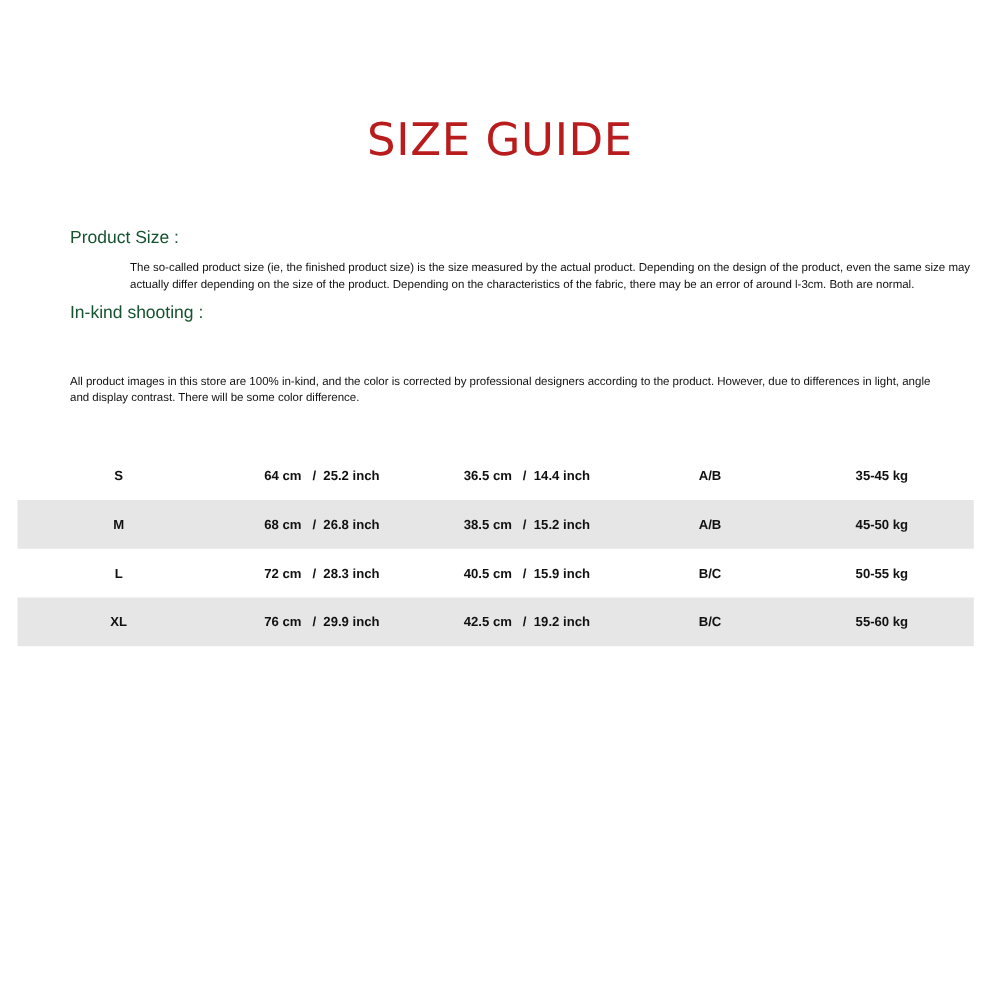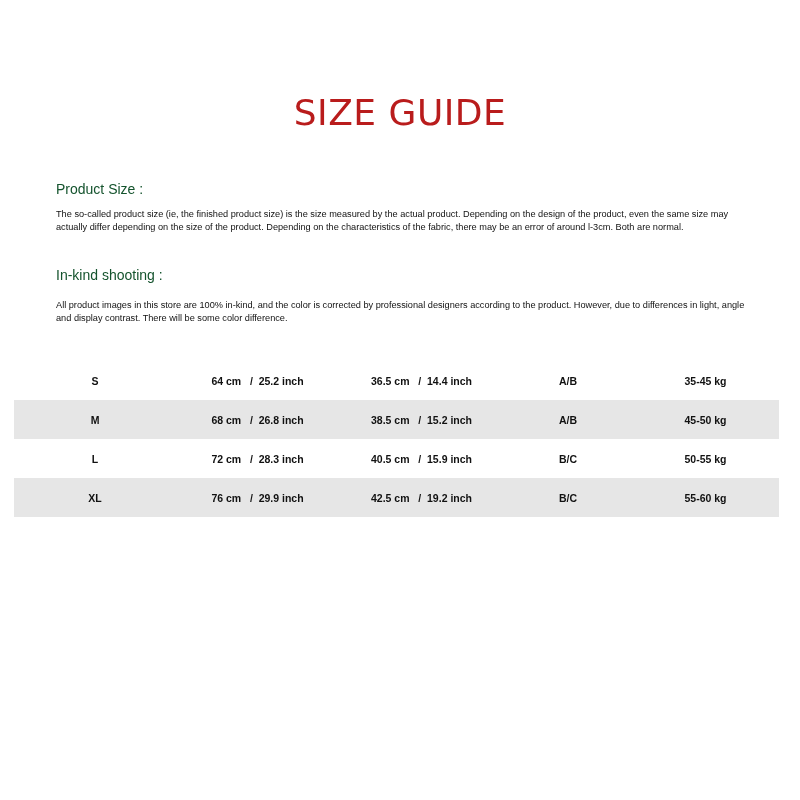--- a/index.html
+++ b/index.html
@@ -14,23 +14,23 @@
   .row.alt { background:#e6e6e6; }
   .td { font-size:10.5px; font-weight:bold; text-align:center; color:#111; white-space:pre; }
   .c0 { width:162px; } .c1 { width:163px; } .c2 { width:165px; } .c3 { width:128px; } .c4 { width:147px; }
 </style>
 </head>
 <body>
 
 <div class="title">SIZE GUIDE</div>
 
 <div class="sec-head" style="top:181px;">Product Size :</div>
-<div class="para" style="top:208px;">The so-called product size (ie, the finished product size) is the size measured by the actual product. Depending on the design of the product, even the same size may actually differ depending on the size of the product. Depending on the characteristics of the fabric, there may be an error of around l-3cm. Both are normal.</div>
+<div class="para" style="top:208px;margin-left:48px;">The so-called product size (ie, the finished product size) is the size measured by the actual product. Depending on the design of the product, even the same size may actually differ depending on the size of the product. Depending on the characteristics of the fabric, there may be an error of around l-3cm. Both are normal.</div>
 
-<div class="sec-head" style="top:267px;">In-kind shooting :</div>
+<div class="sec-head" style="top:241px;">In-kind shooting :</div>
 <div class="para" style="top:299px;">All product images in this store are 100% in-kind, and the color is corrected by professional designers according to the product. However, due to differences in light, angle and display contrast. There will be some color difference.</div>
 
 <div class="table">
   <div class="row">
     <div class="td c0">S</div>
     <div class="td c1">64 cm   /  25.2 inch</div>
     <div class="td c2">36.5 cm   /  14.4 inch</div>
     <div class="td c3">A/B</div>
     <div class="td c4">35-45 kg</div>
   </div>

